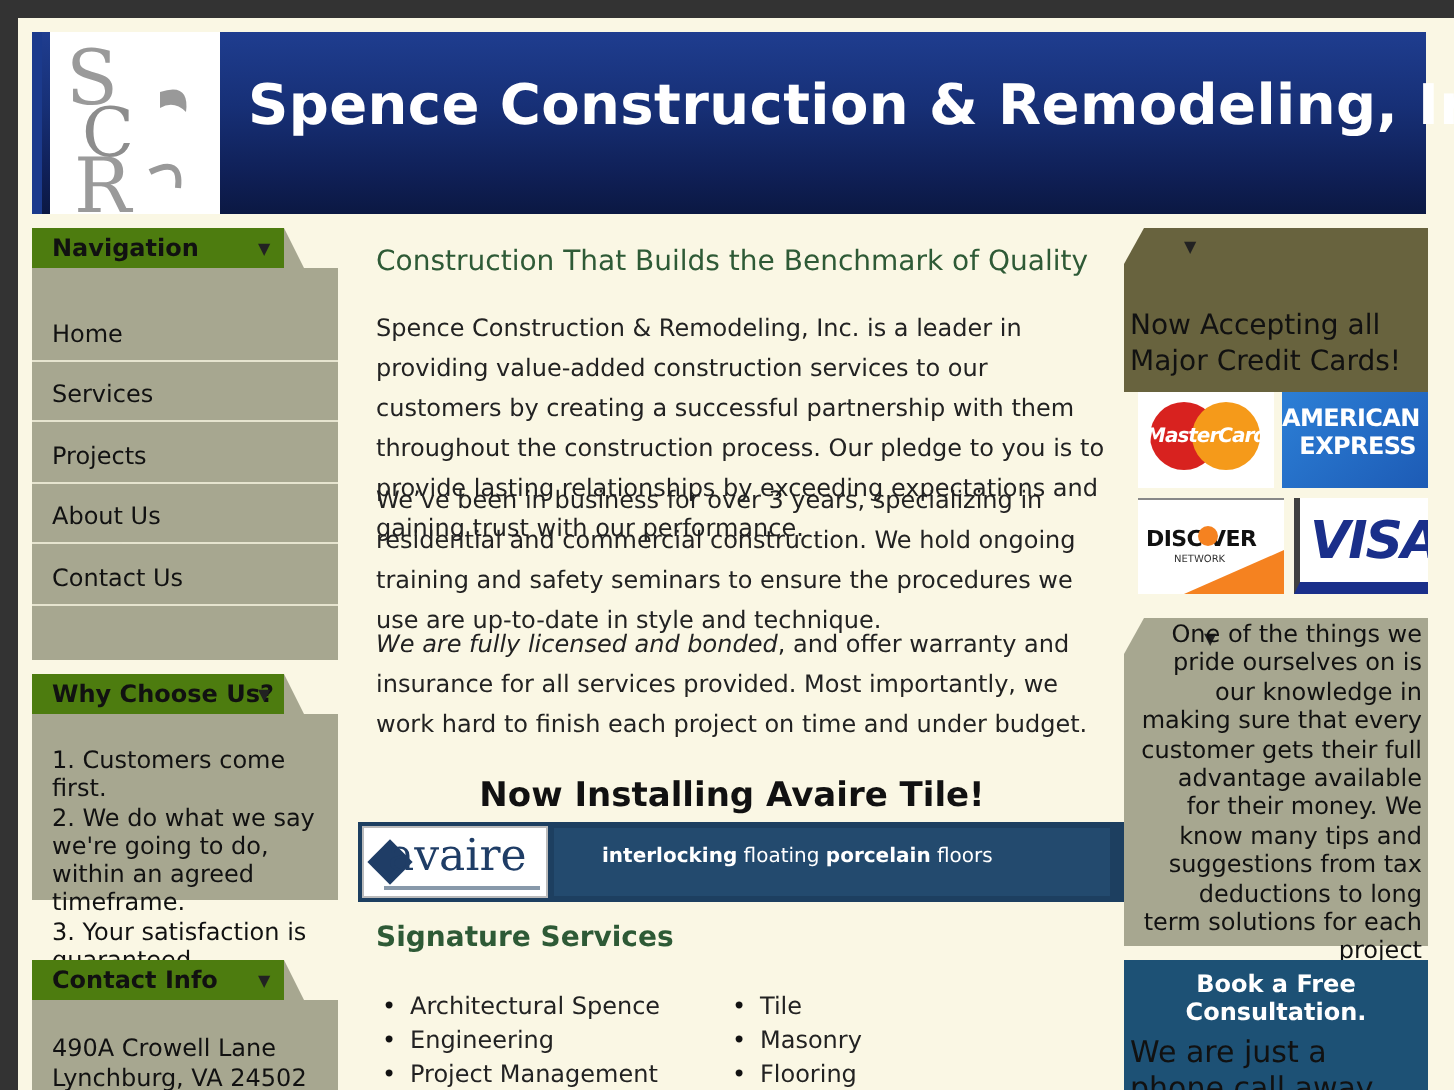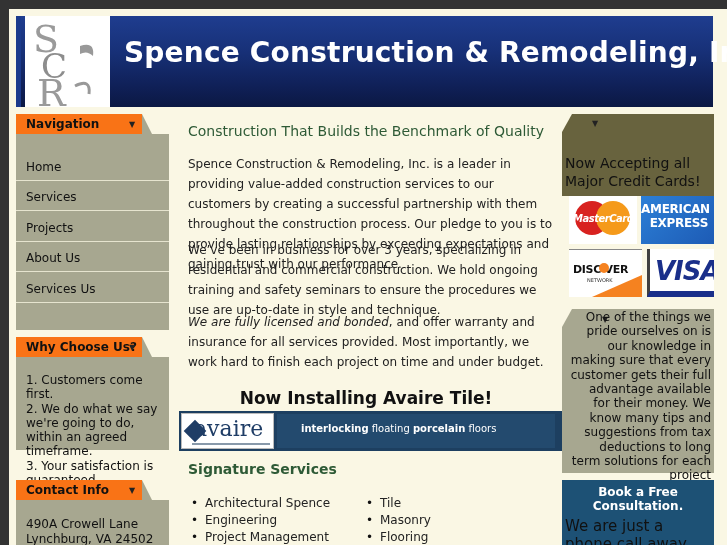--- a/index.html
+++ b/index.html
@@ -30,21 +30,21 @@
   #site-title {
     position: absolute; left: 108px; top: 20px;
     color: #fff; font-weight: bold; font-size: 28px; letter-spacing: 0.2px;
     font-family: "DejaVu Sans", sans-serif;
     white-space: nowrap;
   }
 
   
   .panel { position: absolute; background: #a7a790; }
   .tab {
-    position: absolute; height: 20px; background: #f97316;
+    position: absolute; height: 20px; background: #4d7c0f;
   }
   .tab-label { position:absolute; left:10px; top:3px; font-weight:bold; font-size:12px; color:#111; white-space:nowrap; }
   .tab-arrow { position:absolute; font-size:8px; color:#222; top:6px; }
 
   #nav-tab { left: 7px; top: 105px; width: 126px; }
   #nav-tab-slope { position:absolute; left:133px; top:105px; width:0; height:0;
     border-bottom: 20px solid #a7a790; border-right: 10px solid transparent; }
   #nav-panel { left: 7px; top: 125px; width: 153px; height: 196px; }
   .nav-item {
     position: absolute; left: 0; width: 153px; height: 30px;
@@ -180,21 +180,21 @@
   <div id="nav-tab" class="tab">
     <span class="tab-label">Navigation</span>
     <span class="tab-arrow" style="left:113px">▼</span>
   </div>
   <div id="nav-tab-slope"></div>
   <div id="nav-panel" class="panel">
     <div class="nav-item" style="top:17px;"><span>Home</span></div>
     <div class="nav-item" style="top:47px;"><span>Services</span></div>
     <div class="nav-item" style="top:78px;"><span>Projects</span></div>
     <div class="nav-item" style="top:108px;"><span>About Us</span></div>
-    <div class="nav-item" style="top:139px;"><span>Services Us</span></div>
+    <div class="nav-item" style="top:139px;"><span>Contact Us</span></div>
   </div>
 
   <div id="why-tab" class="tab">
     <span class="tab-label">Why Choose Us?</span>
     <span class="tab-arrow" style="left:113px">▼</span>
   </div>
   <div id="why-tab-slope"></div>
   <div id="why-panel" class="panel"></div>
   <div id="why-text">
     <div>1. Customers come first.</div>

